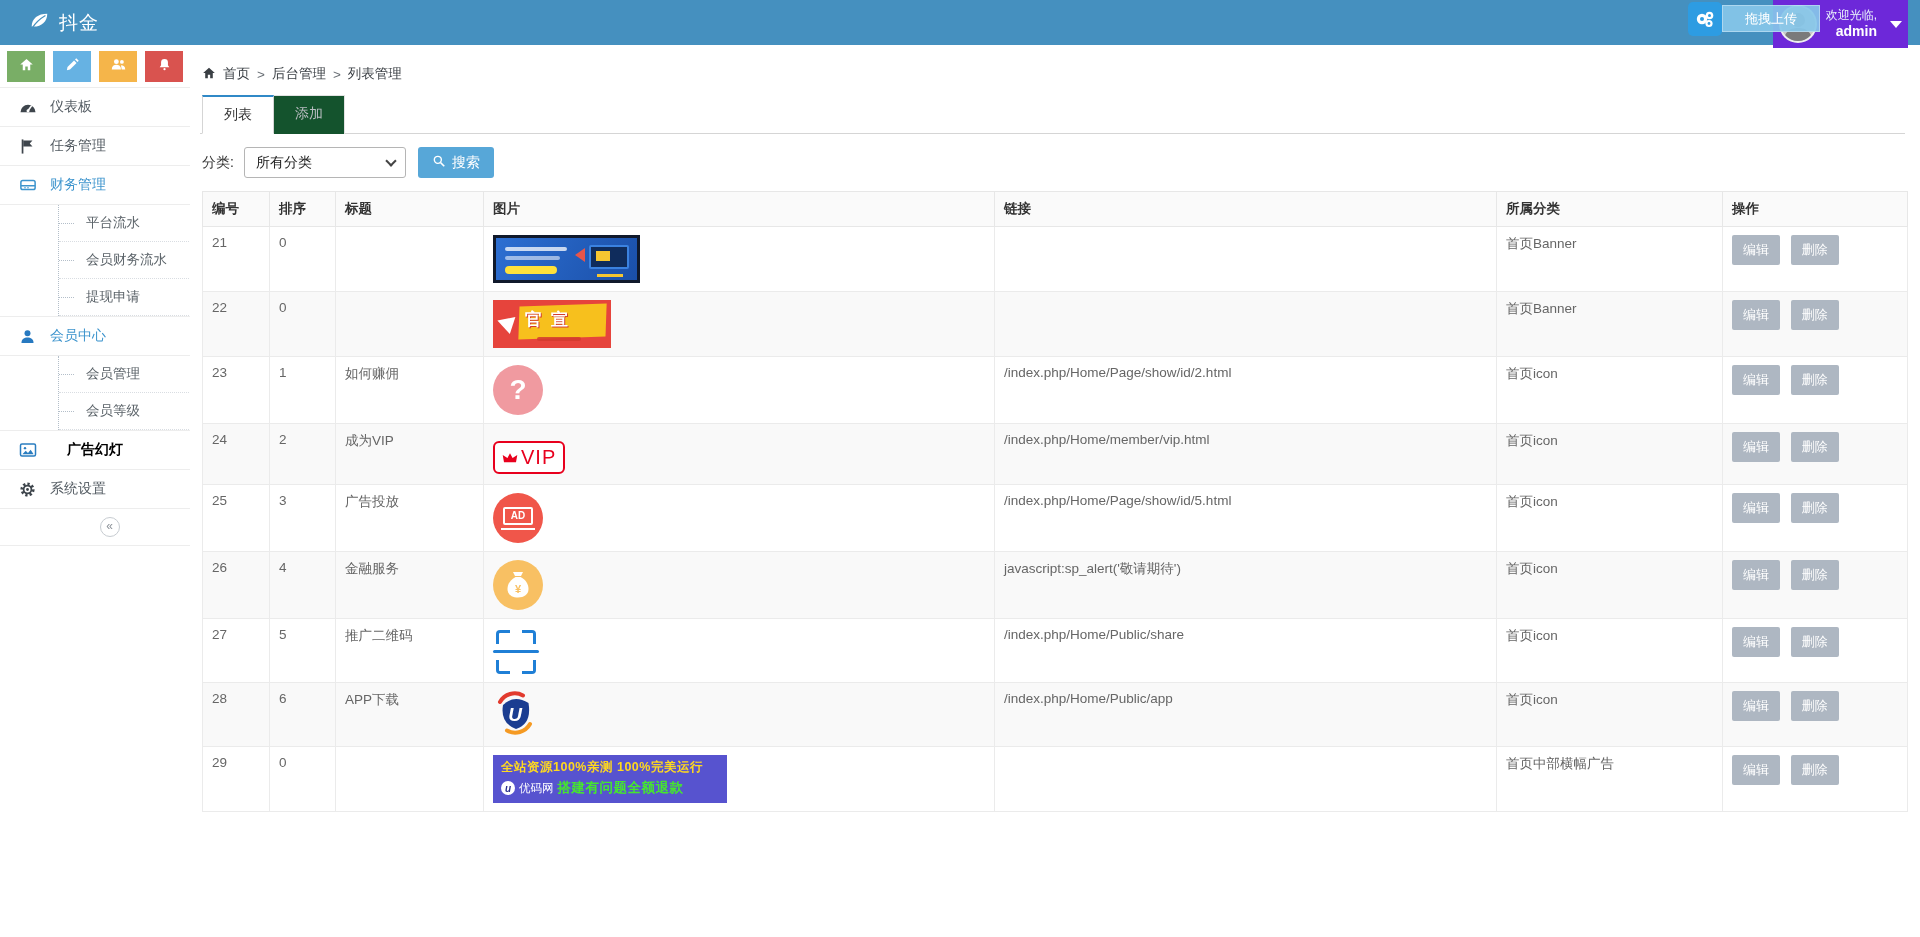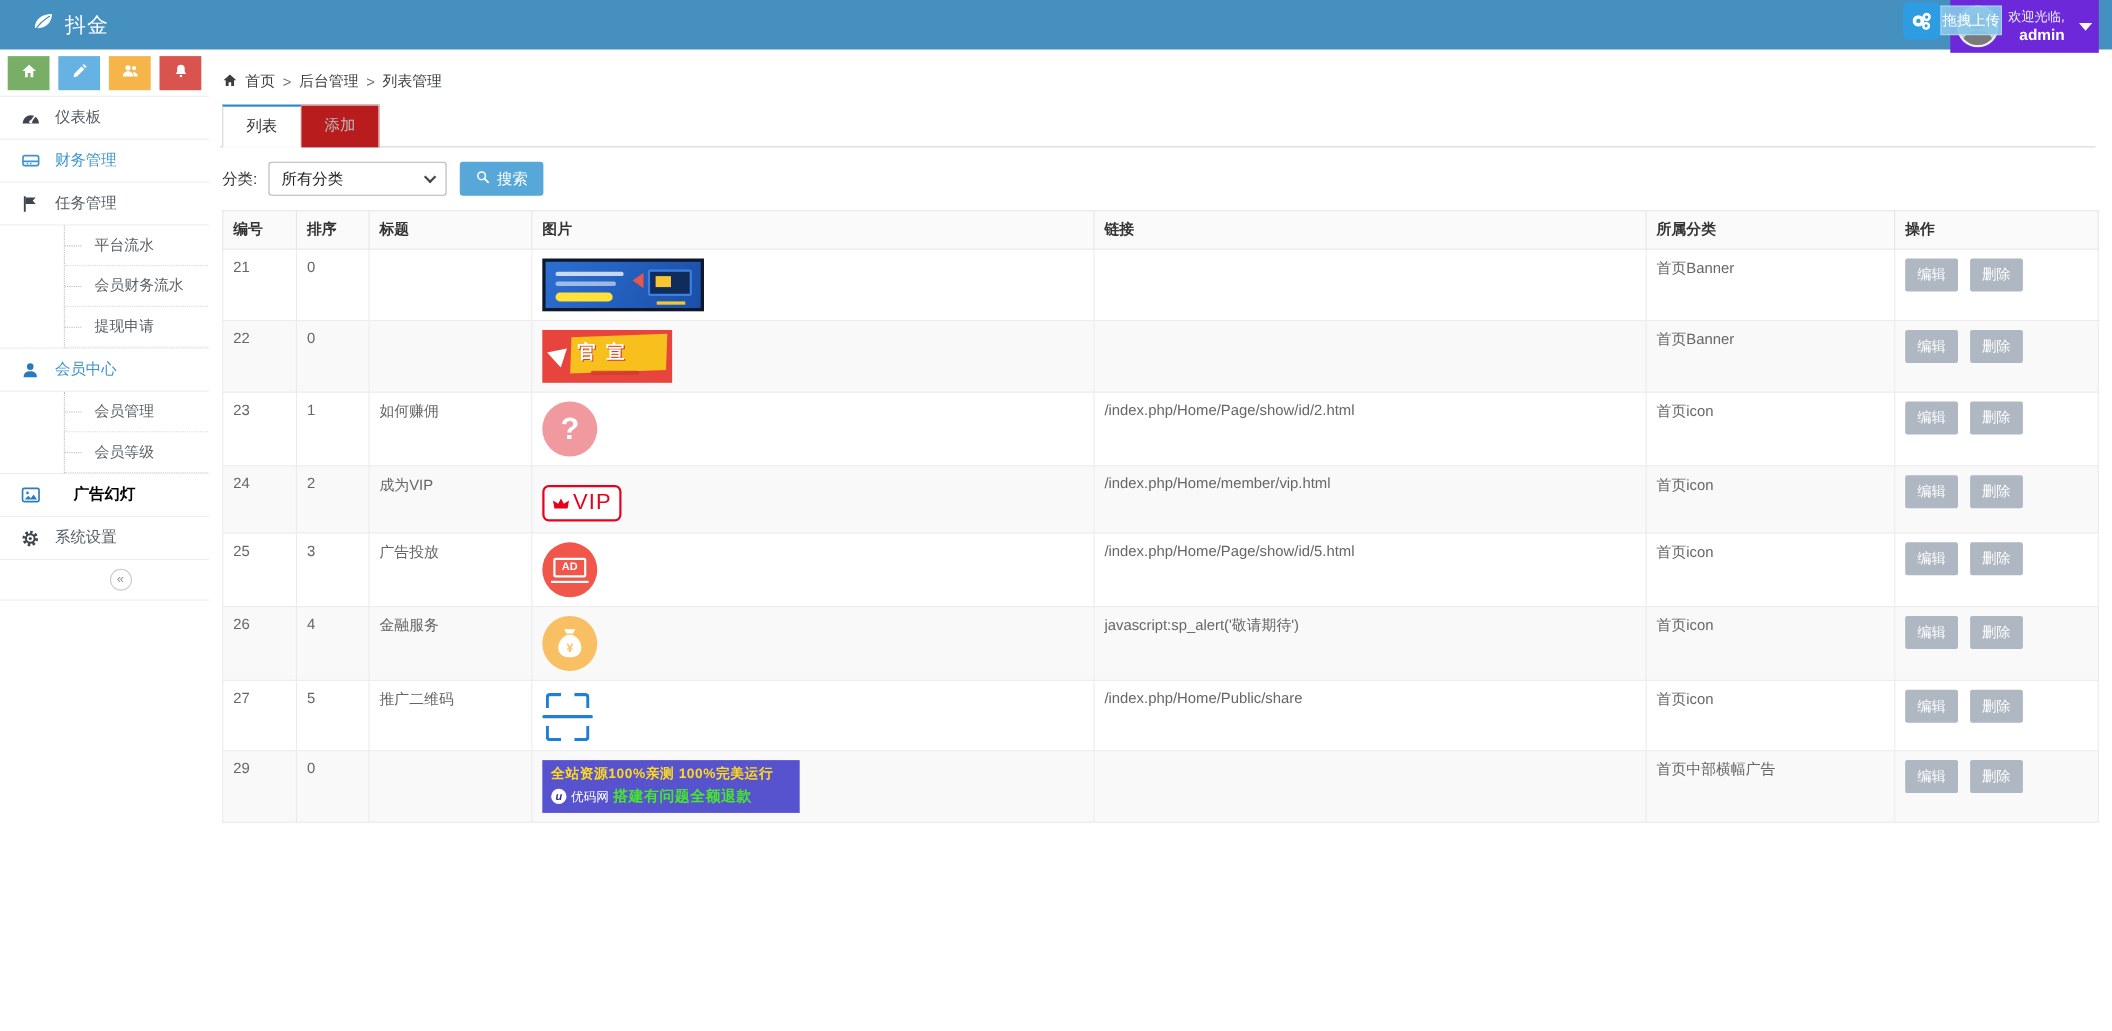--- a/index.html
+++ b/index.html
@@ -12,21 +12,21 @@
   .brand-text { font-size:19px; letter-spacing:1px; }
   .user-area { position:absolute; right:12px; top:0; height:48px; background:#6d28d9; display:flex; align-items:center; gap:9px; padding:0 6px; }
   .avatar { width:38px; height:38px; border-radius:50%; background:#cfcfcf; border:2px solid rgba(255,255,255,.65); overflow:hidden; flex:0 0 auto; }
   .user-text { display:flex; flex-direction:column; align-items:flex-end; line-height:1.25; }
   .welcome { color:#eaf4fb; font-size:12px; }
   .username { color:#fff; font-size:14px; font-weight:bold; }
   .caret-down { width:0; height:0; border-left:6px solid transparent; border-right:6px solid transparent; border-top:7px solid #fff; margin-left:4px; }
   .upload-widget { position:absolute; right:100px; top:2px; display:flex; align-items:flex-start; z-index:12; }
   .upload-icon { width:34px; height:34px; background:#2d9ce2; border-radius:5px; display:flex; align-items:center; justify-content:center; }
   .upload-label { margin-top:3px; height:27px; background:rgba(135,199,233,.92); color:#fff; font-size:13px;
-    display:flex; align-items:center; padding:0 1px; border:1px solid rgba(255,255,255,.35); }
+    display:flex; align-items:center; padding:0 22px; border:1px solid rgba(255,255,255,.35); }
 
   
   .sidebar { position:absolute; left:0; top:45px; width:220px; height:892px; background:#fff; border-right:1px solid #d8d8d8; }
   .quick-row { display:flex; gap:8px; padding:6px 7px 5px 7px; }
   .quick-btn { width:38px; height:31px; display:flex; align-items:center; justify-content:center; cursor:pointer; }
   .qb-home { background:#79ae66; } .qb-edit { background:#66b2e3; } .qb-users { background:#f5b54a; } .qb-bell { background:#d9534f; }
   .menu { list-style:none; }
   .menu-item { display:flex; align-items:center; height:39px; padding:0 14px 0 18px; gap:13px;
     border-top:1px solid #ededed; font-size:14px; color:#545c63; cursor:pointer; position:relative; }
   .menu-item .mi-label { flex:1; }
@@ -48,21 +48,21 @@
 
   
   .main { position:absolute; left:190px; top:45px; width:1730px; height:892px; background:#fff; padding:0 15px 0 10px; }
   .breadcrumb { display:flex; align-items:center; gap:7px; margin:20px 0 12px 2px; font-size:13.5px; color:#3a3f44; }
   .crumb { cursor:pointer; }
   .crumb-sep { color:#6a7076; }
 
   .tabs { display:flex; border-bottom:1px solid #d5d5d5; padding-left:2px; }
   .tab { padding:9px 21px; font-size:14px; cursor:pointer; margin-bottom:-1px; }
   .tab.active { background:#fff; color:#333; border:1px solid #d5d5d5; border-top:2px solid #3089c7; border-bottom:1px solid #fff; }
-  .tab.inactive { background:#b91c1c; color:#b9bdc1; border:1px solid #e2e2e2; border-left:none; border-bottom:none; }
+  .tab.inactive { background:#14532d; color:#b9bdc1; border:1px solid #e2e2e2; border-left:none; border-bottom:none; }
 
   .filter-row { display:flex; align-items:center; gap:10px; margin:13px 0 13px 2px; }
   .filter-label { font-size:14px; color:#333; }
   .select-box { width:162px; height:31px; border:1px solid #b5b5b5; border-radius:3px; background:#fff;
     display:flex; align-items:center; justify-content:space-between; padding:0 10px 0 11px; font-size:14px; color:#222; cursor:pointer; }
   .select-chevron { width:8px; height:8px; border-right:2px solid #444; border-bottom:2px solid #444; transform:rotate(45deg); margin-top:-4px; }
   .search-btn { height:31px; background:#57a7d8; color:#fff; border:none; border-radius:3px; font-size:14px;
     display:flex; align-items:center; gap:6px; padding:0 14px; cursor:pointer; margin-left:2px; }
 
   table.list { border-collapse:collapse; table-layout:fixed; width:1705px; margin-left:2px; border:1px solid #14532d; }
@@ -203,41 +203,41 @@
       <span class="mi-icon">
           <svg width="18" height="16" viewBox="0 0 24 20">
             <path d="M2 17 A10 10 0 0 1 22 17 Z" fill="#3e454c"></path>
             <path d="M12 15 L17 8" stroke="#fff" stroke-width="2"></path>
             <circle cx="12" cy="15" r="2" fill="#fff"></circle>
           </svg>
         </span>
       <span class="mi-label">仪表板</span>
     </li>
 
+    <li class="menu-item">
+      <span class="mi-icon">
+          <svg width="17" height="17" viewBox="0 0 24 24">
+            <path d="M5 2 v20" stroke="#3e454c" stroke-width="2.4"></path>
+            <path d="M6 3.5 h13 l-3.8 4.2 3.8 4.2 H6 Z" fill="#3e454c"></path>
+          </svg>
+        </span>
+      <span class="mi-label">任务管理</span>
+      <span class="chevron"></span>
+    </li>
+
     <li class="menu-item blue">
       <span class="mi-icon">
           <svg width="18" height="16" viewBox="0 0 24 20">
             <rect x="2.5" y="4" width="19" height="12" rx="2.5" stroke="#3d94cd" stroke-width="2" fill="none"></rect>
             <path d="M2.5 11 h19" stroke="#3d94cd" stroke-width="2"></path>
             <circle cx="8" cy="13.6" r="1" fill="#3d94cd"></circle>
             <circle cx="12" cy="13.6" r="1" fill="#3d94cd"></circle>
           </svg>
         </span>
       <span class="mi-label">财务管理</span>
-      <span class="chevron"></span>
-    </li>
-
-    <li class="menu-item">
-      <span class="mi-icon">
-          <svg width="17" height="17" viewBox="0 0 24 24">
-            <path d="M5 2 v20" stroke="#3e454c" stroke-width="2.4"></path>
-            <path d="M6 3.5 h13 l-3.8 4.2 3.8 4.2 H6 Z" fill="#3e454c"></path>
-          </svg>
-        </span>
-      <span class="mi-label">任务管理</span>
       <span class="chevron"></span>
     </li>
     <li class="submenu-wrap">
       <ul class="submenu">
         <li class="sub-item">平台流水</li>
         <li class="sub-item">会员财务流水</li>
         <li class="sub-item">提现申请</li>
       </ul>
     </li>
 
@@ -509,20 +509,43 @@
 
     </td>
     <td>/index.php/Home/Public/share</td>
     <td>首页icon</td>
     <td>
       <button class="act-btn">编辑</button>
       <button class="act-btn">删除</button>
     </td>
   </tr>
 
+  <tr>
+    <td>28</td>
+    <td>6</td>
+    <td>APP下载</td>
+    <td>
+
+      <div>
+        <svg width="44" height="44" viewBox="0 0 44 44">
+          <path d="M7 11 A17 17 0 0 1 30 4.5" stroke="#e23b2e" stroke-width="4" fill="none" stroke-linecap="round"></path>
+          <path d="M37 33 A17 17 0 0 1 14 39.5" stroke="#f59a23" stroke-width="4" fill="none" stroke-linecap="round"></path>
+          <path d="M10 14 Q7 32 23 38 Q39 33 35.5 12 Q21 3 10 14 Z" fill="#1b3d91"></path>
+          <text x="22" y="30" font-size="19" font-weight="bold" font-style="italic" fill="#fff" text-anchor="middle">U</text>
+        </svg>
+      </div>
+
+    </td>
+    <td>/index.php/Home/Public/app</td>
+    <td>首页icon</td>
+    <td>
+      <button class="act-btn">编辑</button>
+      <button class="act-btn">删除</button>
+    </td>
+  </tr>
 
   <tr>
     <td>29</td>
     <td>0</td>
     <td></td>
     <td>
 
       <div class="im-purple">
         <div class="pp-l1">全站资源100%亲测 100%完美运行</div>
         <div class="pp-l2">

